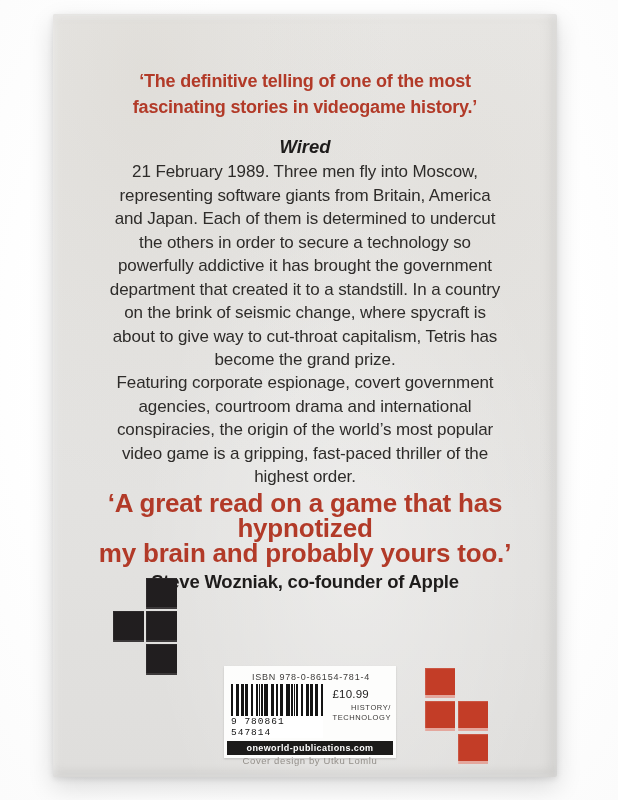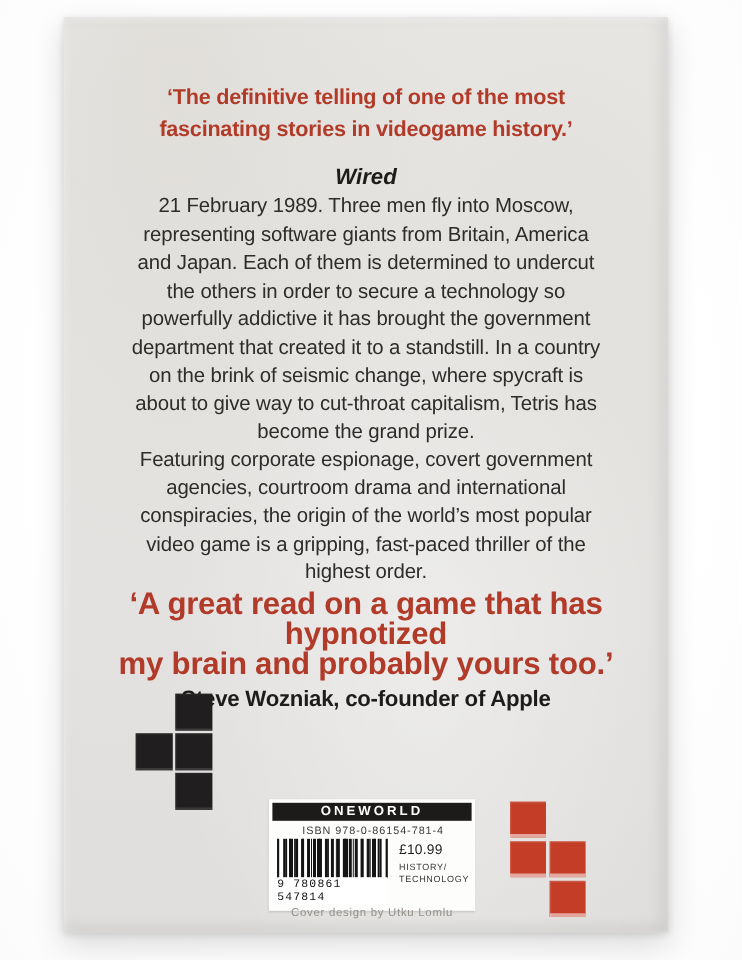--- a/index.html
+++ b/index.html
@@ -177,20 +177,21 @@
     font-weight: normal;
     color: #1d1c1b;
     letter-spacing: 0.2px;
   }
   .category {
     margin-top: 3px;
     font-size: 7.5px;
     line-height: 9.5px;
     letter-spacing: 0.6px;
     color: #3a3836;
+    text-align: right;
   }
 
   .credit {
     position: absolute;
     left: 146px; top: 741px;
     width: 222px;
     text-align: center;
     font-size: 9.5px;
     letter-spacing: 0.6px;
     color: #94908b;
@@ -235,33 +236,33 @@
     </div>
 
     <div class="tetromino tetromino-black">
       <div class="cell cell-black b-r0c1"></div>
       <div class="cell cell-black b-r1c0"></div>
       <div class="cell cell-black b-r1c1"></div>
       <div class="cell cell-black b-r2c1"></div>
     </div>
 
     <div class="pub-label">
-      <div class="pub-bar pub-bar-top">ONEWORLD</div>
       <div class="isbn-line">ISBN 978-0-86154-781-4</div>
       <div class="label-body">
         <div class="barcode-wrap">
           <div class="barcode-bars"></div>
           <div class="barcode-digits">9 780861 547814</div>
         </div>
         <div class="price-block">
           <div class="price">£10.99</div>
           <div class="category pre-line">HISTORY/
 TECHNOLOGY</div>
         </div>
       </div>
+      <div class="pub-bar pub-bar-bottom">oneworld-publications.com</div>
     </div>
 
     <div class="tetromino tetromino-red">
       <div class="cell cell-red r-r0c0"></div>
       <div class="cell cell-red b-r1c0"></div>
       <div class="cell cell-red b-r1c1"></div>
       <div class="cell cell-red b-r2c1"></div>
     </div>
 
     <div class="credit">Cover design by Utku Lomlu</div>

